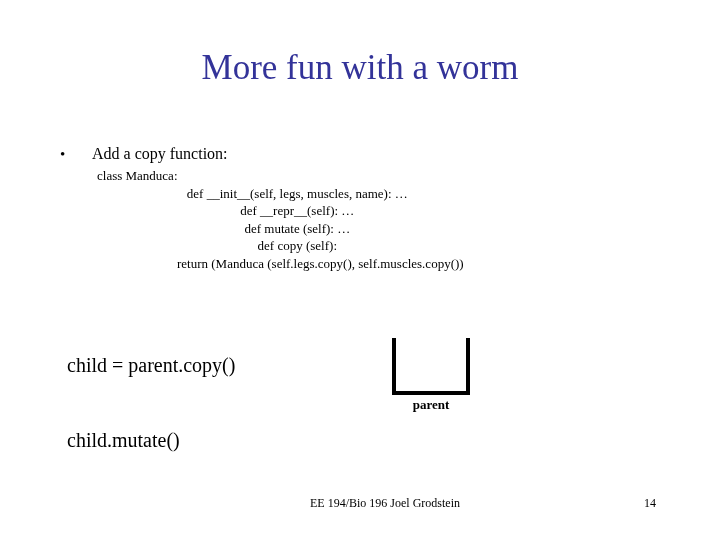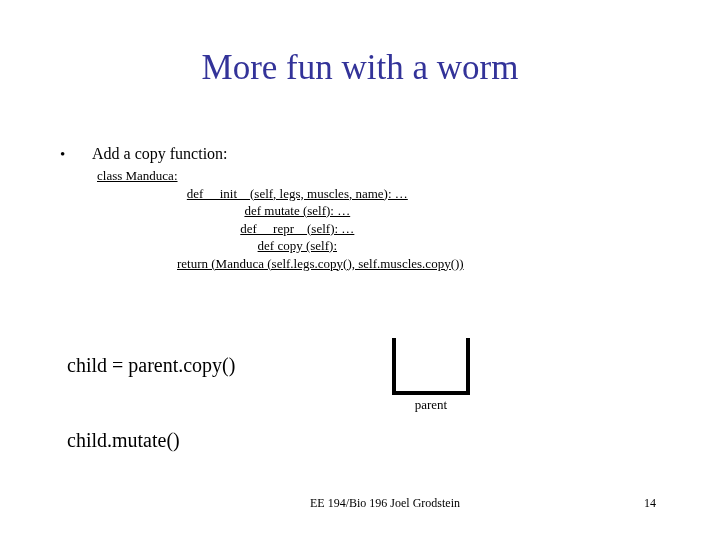--- a/index.html
+++ b/index.html
@@ -56,21 +56,20 @@
     position: absolute;
     left: 97px;
     top: 167px;
     font-size: 13px;
     line-height: 17.5px;
     font-family: "Liberation Serif", "DejaVu Serif", serif;
     color: #000000;
   }
   #code-block .code-line {
     white-space: pre;
-    text-decoration: underline;
   }
   .indent-0 { padding-left: 0px; }
   .indent-1 { padding-left: 34px; text-align: center; }
   .indent-2 { padding-left: 80px; }
 
   
   #usage-block {
     position: absolute;
     left: 67px;
     top: 303px;
@@ -96,21 +95,21 @@
     border-right: 4px solid #000000;
     border-bottom: 4px solid #000000;
     border-top: none;
     background: transparent;
     box-sizing: border-box;
   }
   .ubox-label {
     text-align: center;
     font-size: 13px;
     line-height: 16px;
-    font-weight: normal;
+    font-weight: bold;
     margin-top: 2px;
     white-space: nowrap;
   }
   #ubox-parent-wrap { left: 0px; }
   #ubox-child-wrap  { left: 96px; }
   #ubox-parent { width: 78px; height: 57px; }
   #ubox-child  { width: 78px; height: 57px; }
 
   
   #footer-text {
@@ -144,22 +143,22 @@
   <div id="title">More fun with a worm</div>
 
   <div id="bullet-row">
     <span id="bullet-marker">•</span>
     <span id="bullet-text">Add a copy function:</span>
   </div>
 
   <div id="code-block">
     <div class="code-line indent-0">class Manduca:</div>
     <div class="code-line indent-1">def __init__(self, legs, muscles, name): …</div>
+    <div class="code-line indent-1">def __repr__(self): …</div>
     <div class="code-line indent-1">def mutate (self): …</div>
-    <div class="code-line indent-1">def __repr__(self): …</div>
     <div class="code-line indent-1">def copy (self):</div>
     <div class="code-line indent-2">return (Manduca (self.legs.copy(), self.muscles.copy())</div>
   </div>
 
   <div id="usage-block">
     <div>child = parent.copy()</div>
     <div>child.mutate()</div>
   </div>
 
   <div id="diagram">

